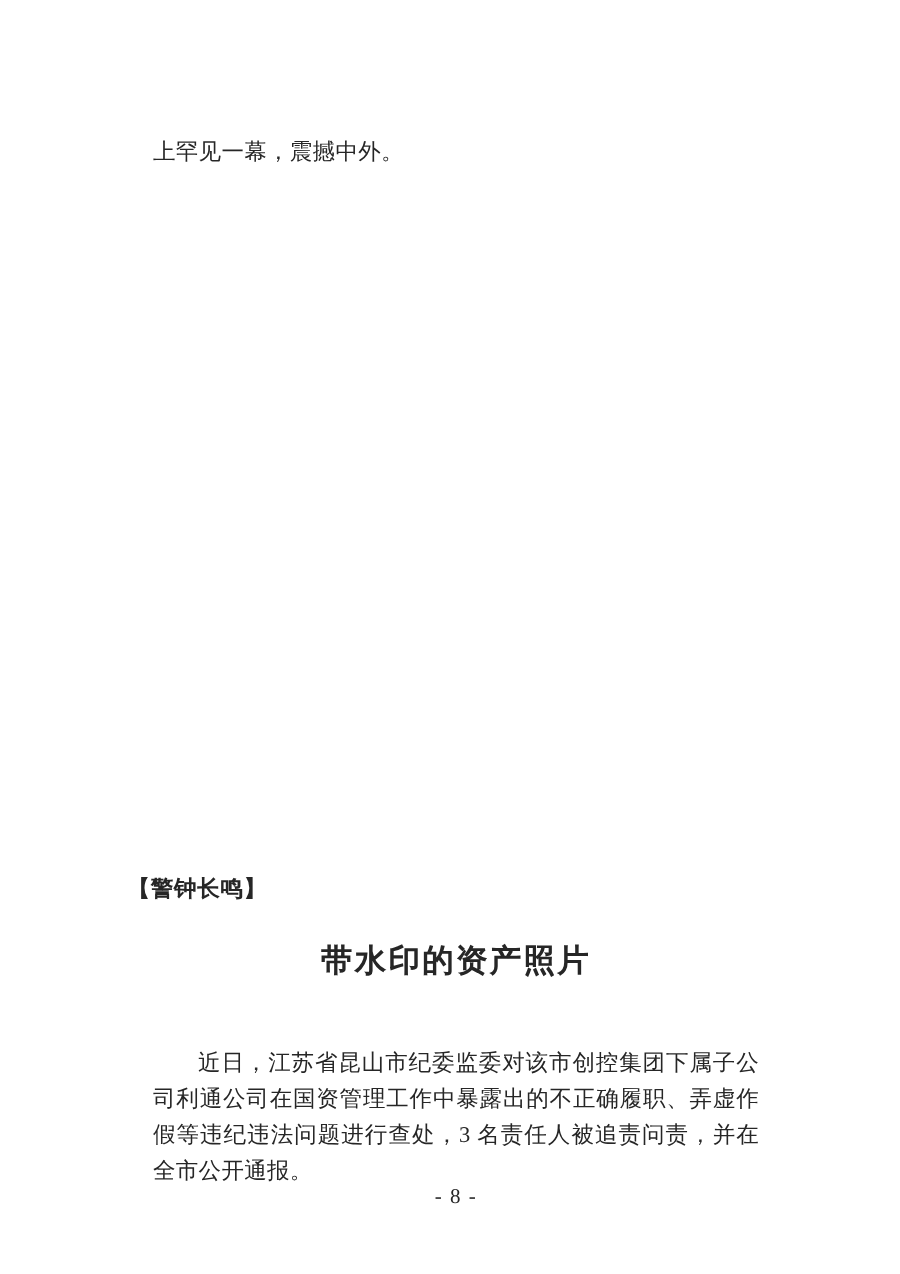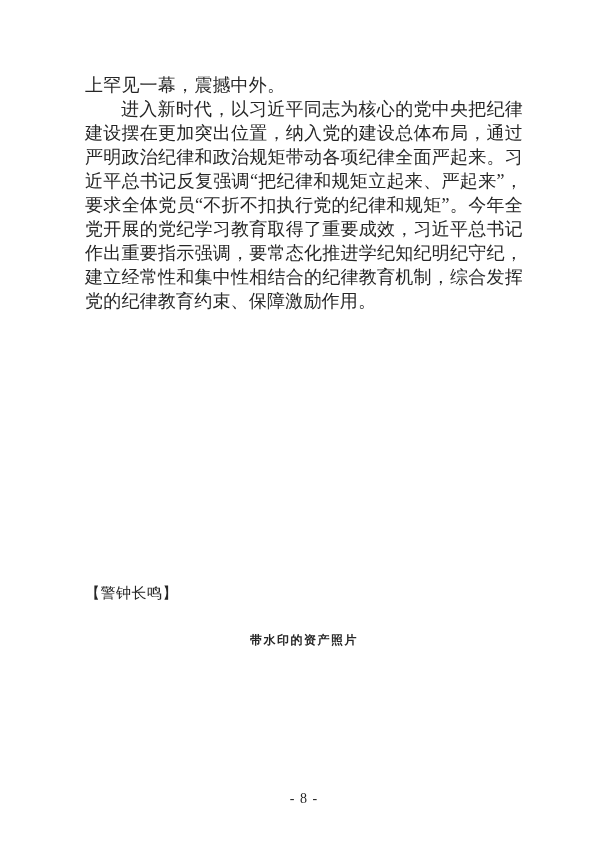--- a/index.html
+++ b/index.html
@@ -17,48 +17,48 @@
     color: #262626;
   }
   .body-text {
     position: absolute;
     left: 85px;
     top: 73px;
     width: 438px;
   }
   .body-text p,
   .article-body p {
-    margin: 0;
+    margin: 17px;
     padding: 0;
-    font-size: 18px;
+    font-size: 15px;
     line-height: 24px;
     text-align: justify;
     text-indent: 2em;
     letter-spacing: 0.2px;
   }
   .body-text p.no-indent {
     text-indent: 0;
   }
   .section-header {
     position: absolute;
     left: 85px;
     top: 581px;
     width: 438px;
     font-size: 15px;
-    font-weight: normal;
+    font-weight: bold;
     line-height: 24px;
     letter-spacing: 0.5px;
   }
   .article-title {
     position: absolute;
     left: 85px;
     top: 627px;
     width: 438px;
     margin: 0;
-    font-size: 12px;
+    font-size: 21px;
     font-weight: bold;
     line-height: 26px;
     text-align: center;
     letter-spacing: 1.5px;
   }
   .article-body {
     position: absolute;
     left: 85px;
     top: 680px;
     width: 438px;
@@ -74,23 +74,25 @@
     letter-spacing: 1px;
   }
 </style>
 </head>
 <body>
 
 <div class="page">
 
   <div class="body-text">
     <p class="no-indent">上罕见一幕，震撼中外。</p>
-    <p>进入新时代，以习近平同志为核心的党中央把纪律建设摆在更加突出位置，纳入党的建设总体布局，通过严明政治纪律和政治规矩带动各项纪律全面严起来。习近平总书记反复强调“把纪律和规矩立起来、严起来”，要求全体党员“不折不扣执行党的纪律和规矩”。今年全党开展的党纪学习教育取得了重要成效，习近平总书记作出重要指示强调，要常态化推进学纪知纪明纪守纪，建立经常性和集中性相结合的纪律教育机制，综合发挥党的纪律教育约束、保障激励作用。</p>
   </div>
 
   <div class="section-header">【警钟长鸣】</div>
 
   <h1 class="article-title">带水印的资产照片</h1>
 
+  <div class="article-body">
+    <p>近日，江苏省昆山市纪委监委对该市创控集团下属子公司利通公司在国资管理工作中暴露出的不正确履职、弄虚作假等违纪违法问题进行查处，3 名责任人被追责问责，并在全市公开通报。</p>
+  </div>
 
   <div class="page-footer">- 8 -</div>
 
 </div>
 
 </body></html>

